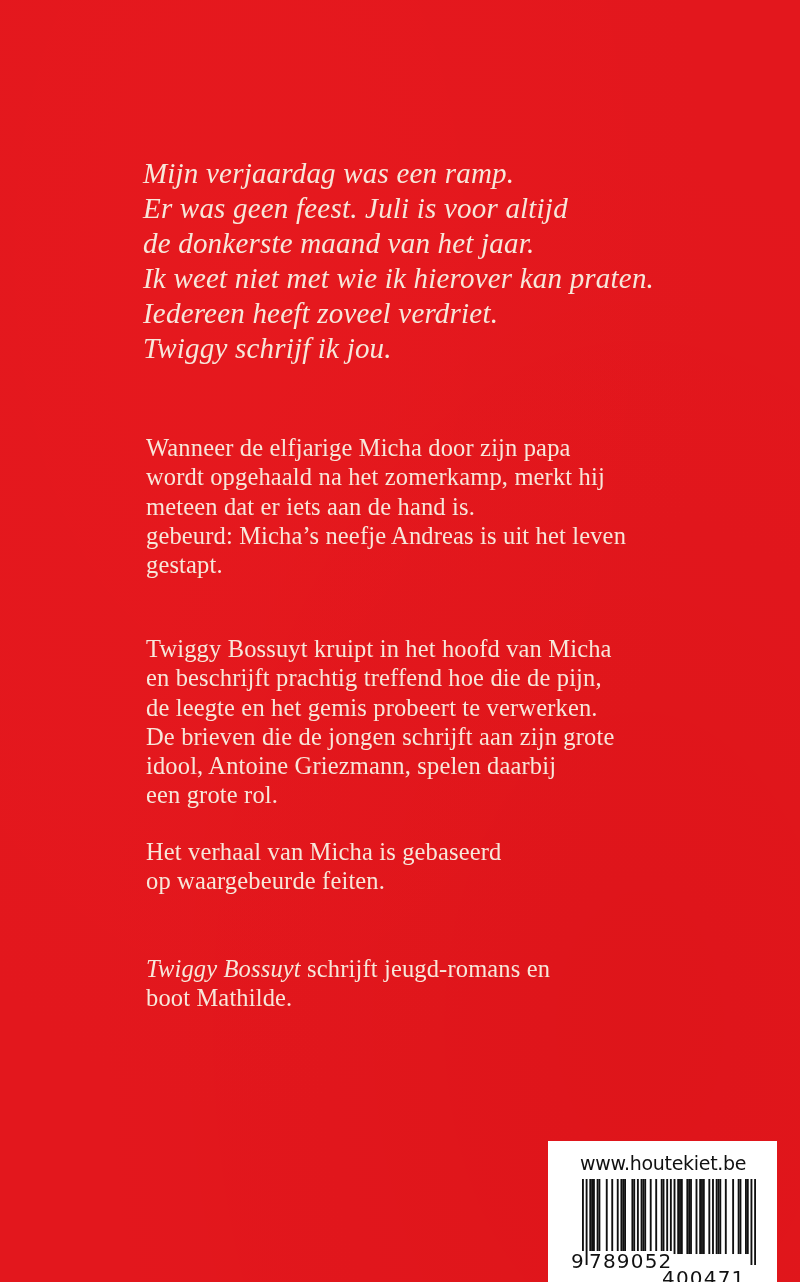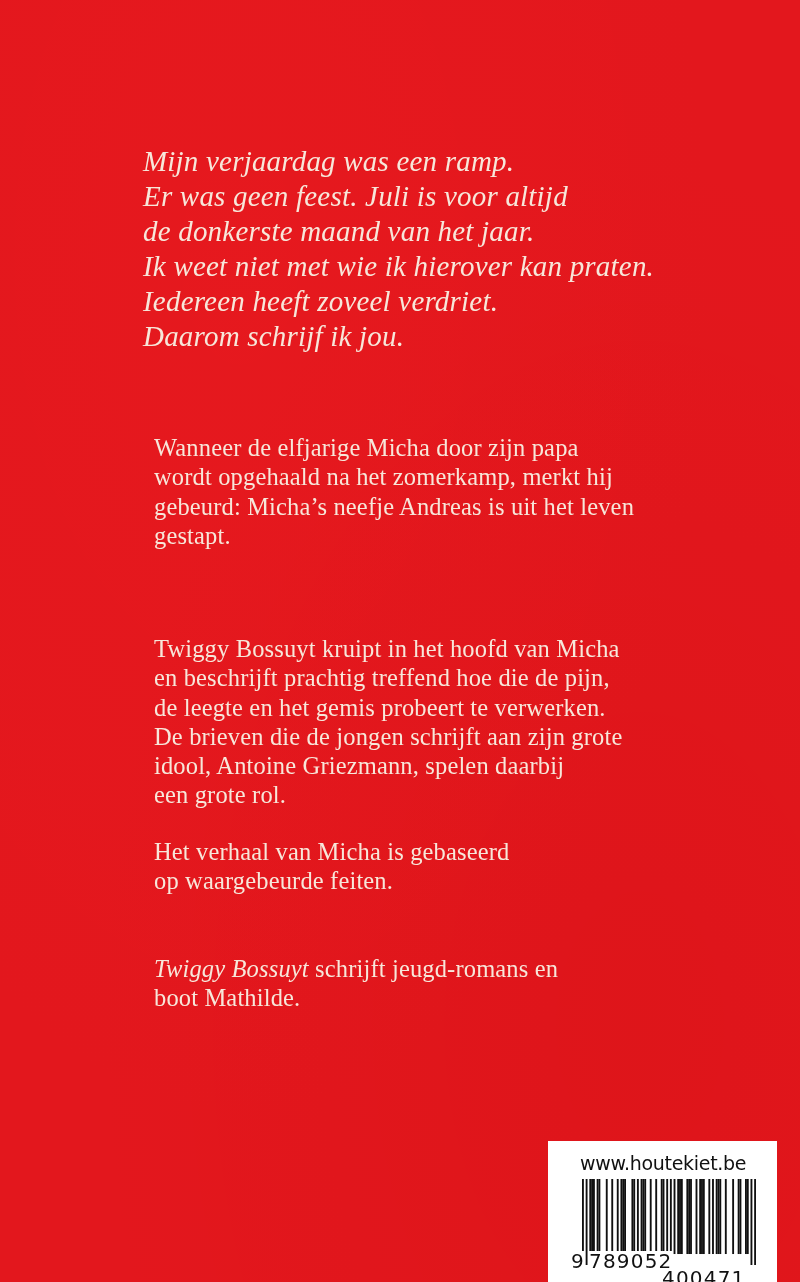--- a/index.html
+++ b/index.html
@@ -11,30 +11,30 @@
     font-family: "DejaVu Serif", "Liberation Serif", serif;
   }
   .cover {
     position: absolute; inset: 0;
     background:
       radial-gradient(ellipse at 30% 20%, rgba(255,40,40,0.10), rgba(0,0,0,0) 60%),
       radial-gradient(ellipse at 80% 80%, rgba(180,0,0,0.10), rgba(0,0,0,0) 60%),
       #E3171D;
   }
   .quote {
-    position: absolute; left: 143px; top: 144px;
+    position: absolute; left: 143px; top: 156px;
     font-family: "Liberation Serif", serif;
     font-style: italic;
     font-size: 29px;
     line-height: 35px;
     letter-spacing: 0.2px;
   }
   .quote .line { display: block; white-space: nowrap; }
   .body {
-    position: absolute; left: 154px;
+    position: absolute; left: 146px;
     font-family: "Liberation Serif", serif;
     font-size: 24.5px;
     line-height: 29.3px;
     letter-spacing: 0.15px;
   }
   .body .line { display: block; white-space: nowrap; }
   #p1 { top: 433px; }
   #p2 { top: 634px; }
   #p3 { top: 837px; }
   #bio { top: 954px; }
@@ -70,26 +70,27 @@
 <body>
 
 <div class="cover">
 
   <div class="quote">
     <span class="line">Mijn verjaardag was een ramp.</span>
     <span class="line">Er was geen feest. Juli is voor altijd</span>
     <span class="line">de donkerste maand van het jaar.</span>
     <span class="line">Ik weet niet met wie ik hierover kan praten.</span>
     <span class="line">Iedereen heeft zoveel verdriet.</span>
-    <span class="line">Daarom schrijf ik jou.</span>
+    <span class="line">Twiggy schrijf ik jou.</span>
   </div>
 
   <div class="body" id="p1">
     <span class="line">Wanneer de elfjarige Micha door zijn papa</span>
     <span class="line">wordt opgehaald na het zomerkamp, merkt hij</span>
+    <span class="line">meteen dat er iets aan de hand is.</span>
     <span class="line">gebeurd: Micha’s neefje Andreas is uit het leven</span>
     <span class="line">gestapt.</span>
   </div>
 
   <div class="body" id="p2">
     <span class="line">Twiggy Bossuyt kruipt in het hoofd van Micha</span>
     <span class="line">en beschrijft prachtig treffend hoe die de pijn,</span>
     <span class="line">de leegte en het gemis probeert te verwerken.</span>
     <span class="line">De brieven die de jongen schrijft aan zijn grote</span>
     <span class="line">idool, Antoine Griezmann, spelen daarbij</span>

